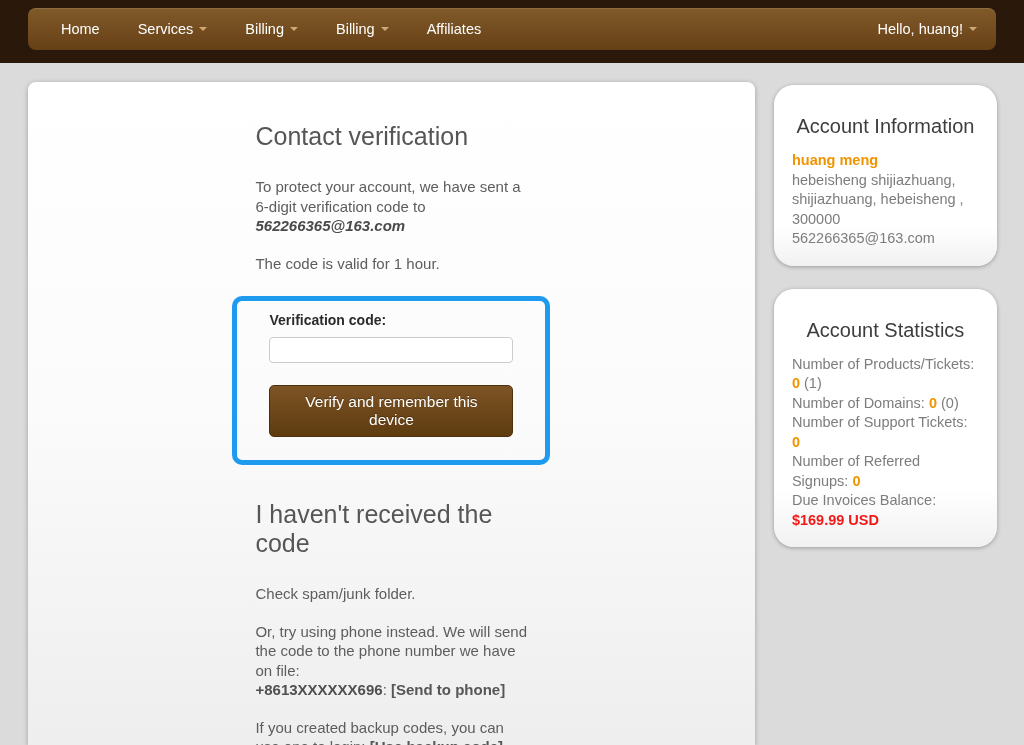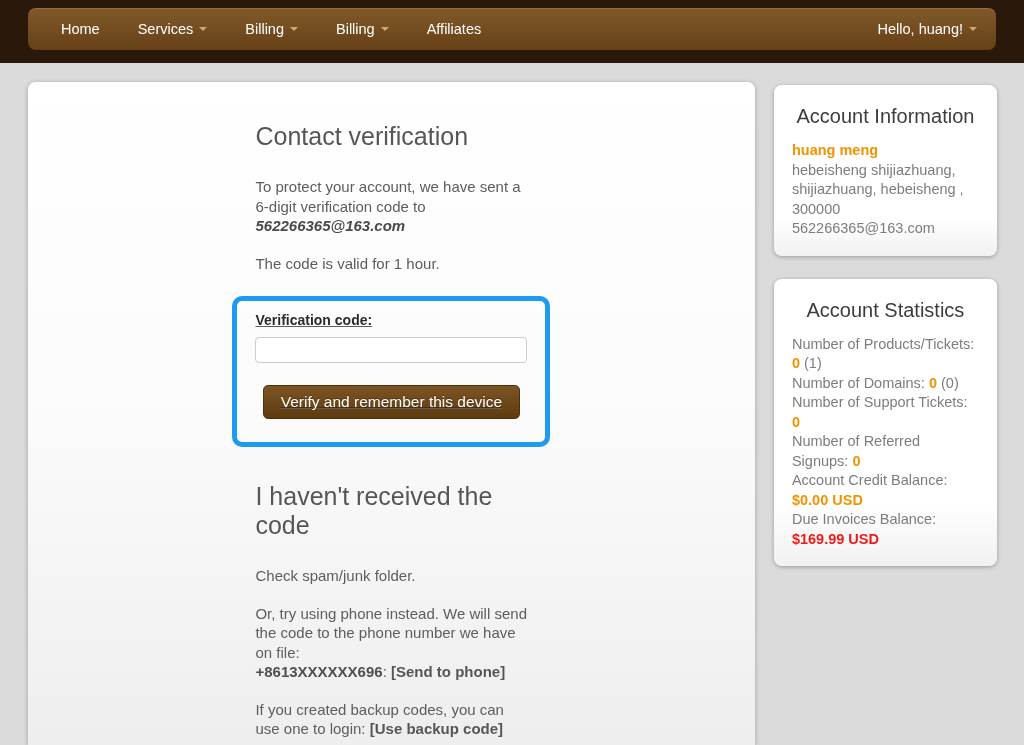--- a/index.html
+++ b/index.html
@@ -91,22 +91,21 @@
   .bold-txt { font-weight: bold; color: #4f4f4f; text-align: center; }
   .bracket-link {
     font-weight: bold; color: #565656; cursor: pointer; text-decoration: none;
   }
 
   
   .verify-box {
     border: 5px solid var(--blue);
     border-radius: 10px;
     margin: 23px -23px 35px;
-    padding: 11px 18px 18px;
-    text-decoration: underline;
+    padding: 11px 32px 18px;
   }
   .verify-label {
     font-size: 14px; font-weight: bold; color: #2b2b2b;
     margin-bottom: 9px;
   }
   .verify-input {
     width: 100%; height: 26px;
     border: 1px solid #cccccc; border-radius: 4px;
     padding: 2px 8px; font-size: 14px;
     font-family: inherit;
@@ -126,23 +125,23 @@
     text-shadow: 0 -1px 0 rgba(0,0,0,.3);
   }
 
   
   .sidebar {
     width: 232px;
     margin-left: 19px;
   }
   .side-card {
     background: linear-gradient(#ffffff 78%, #f1f1f1 100%);
-    border-radius: 8px;
+    border-radius: 20px;
     box-shadow: 0 1px 4px rgba(0,0,0,.3);
-    padding: 15px 18px 17px;
+    padding: 25px 18px 17px;
     margin-top: 3px;
     margin-bottom: 23px;
   }
   .side-title {
     font-size: 20px;
     font-weight: 300;
     color: #3d3d3d;
     text-align: center;
     margin: 5px 0 13px;
   }
@@ -238,20 +237,19 @@
       </div>
     </div>
 
     <div class="side-card">
       <h2 class="side-title">Account Statistics</h2>
       <div class="side-text">
         <div><span>Number of Products/Tickets: </span><span class="v-orange">0</span><span> (1)</span></div>
         <div><span>Number of Domains: </span><span class="v-orange">0</span><span> (0)</span></div>
         <div><span>Number of Support Tickets: </span><span class="v-orange">0</span></div>
         <div><span>Number of Referred Signups: </span><span class="v-orange">0</span></div>
-        <div><span>Account Credit Balance: </span><span class="v-orange">$0.00 USD</span></div>
         <div><span>Due Invoices Balance: </span><span class="v-red">$169.99 USD</span></div>
       </div>
     </div>
 
   </aside>
 
 </div>
 
 </body></html>

